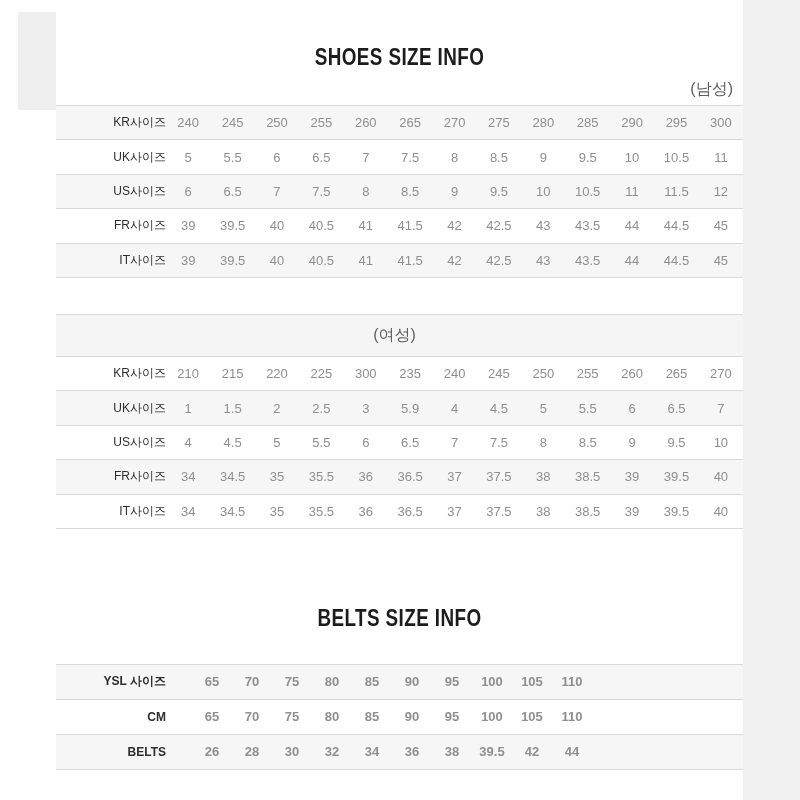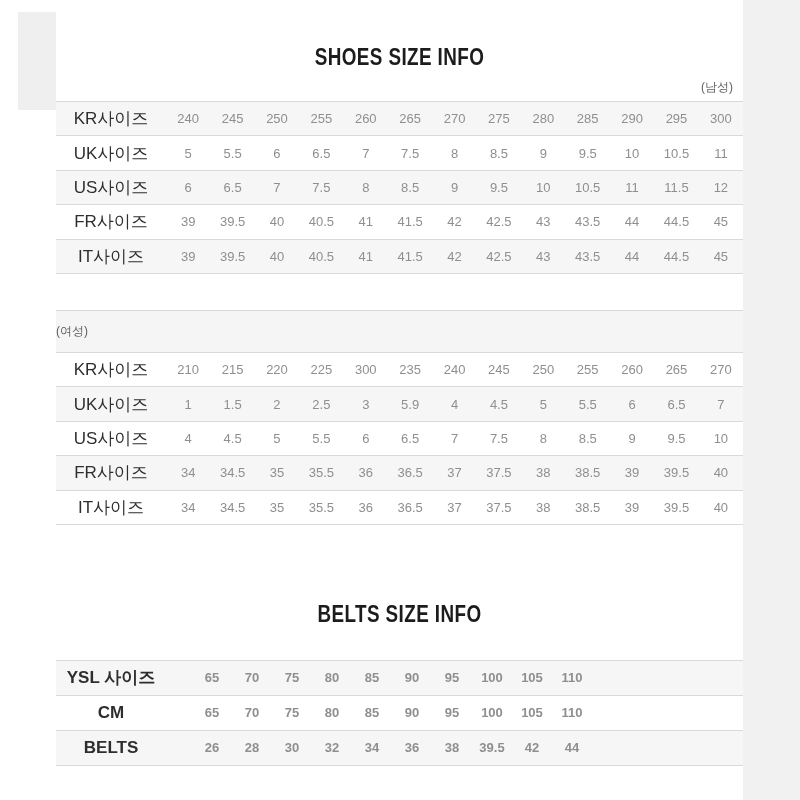--- a/index.html
+++ b/index.html
@@ -21,37 +21,37 @@
 
   .sec-title{
     margin:0;font-size:23px;line-height:26px;font-weight:bold;
     color:var(--title,#1c1c1c);text-align:center;letter-spacing:.5px;
     transform:scaleX(.82);
   }
   .shoes-title{margin-top:44px;}
   .belts-title{margin-top:76px;}
 
   .gender-label{
-    font-size:12px;color:var(--muted,#5f5f5f);text-align:right;
+    font-size:16px;color:var(--muted,#5f5f5f);text-align:right;
     padding-right:10px;
   }
   .gender-top{margin-top:9px;padding-bottom:5px;}
   .gender-band{
     height:41px;background:var(--stripe2,#f5f5f5);
-    display:flex;align-items:center;justify-content:flex-start;
+    display:flex;align-items:center;justify-content:center;
   }
 
   .table{border-top:1px solid var(--line,#d9d9d9);}
   .t-row{display:flex;align-items:center;border-bottom:1px solid var(--line,#d9d9d9);}
   .t-row.shoes-row{height:33.4px;}
   .t-row.belt-row{height:34px;font-weight:bold;}
   .t-row.shaded{background:var(--stripe,#f6f6f6);}
   .t-label{
-    width:110px;flex:0 0 110px;text-align:center;
-    font-size:17px;color:var(--label,#2e2e2e);
+    width:110px;flex:0 0 110px;text-align:right;
+    font-size:12px;color:var(--label,#2e2e2e);
   }
   .t-spacer{width:26px;flex:0 0 26px;}
   .t-cell{
     text-align:center;font-size:13px;color:var(--value,#8f8f8f);
   }
   .t-cell.flex{flex:1 1 0;}
   .t-cell.fixed{flex:0 0 40px;width:40px;}
 
   .spacer-row{height:36px;background:#fff;border-bottom:1px solid var(--line,#d9d9d9);}
 

